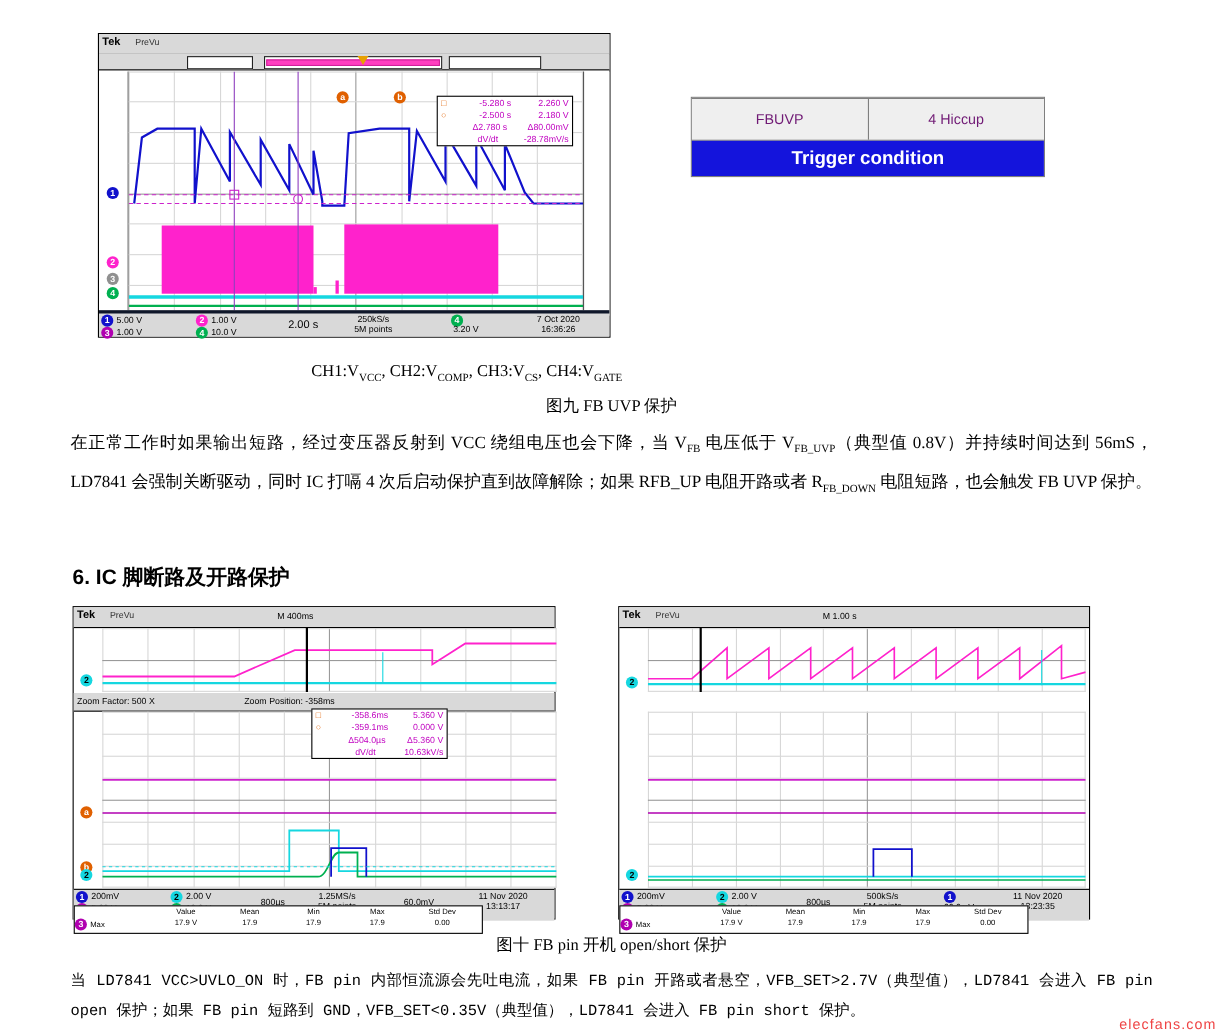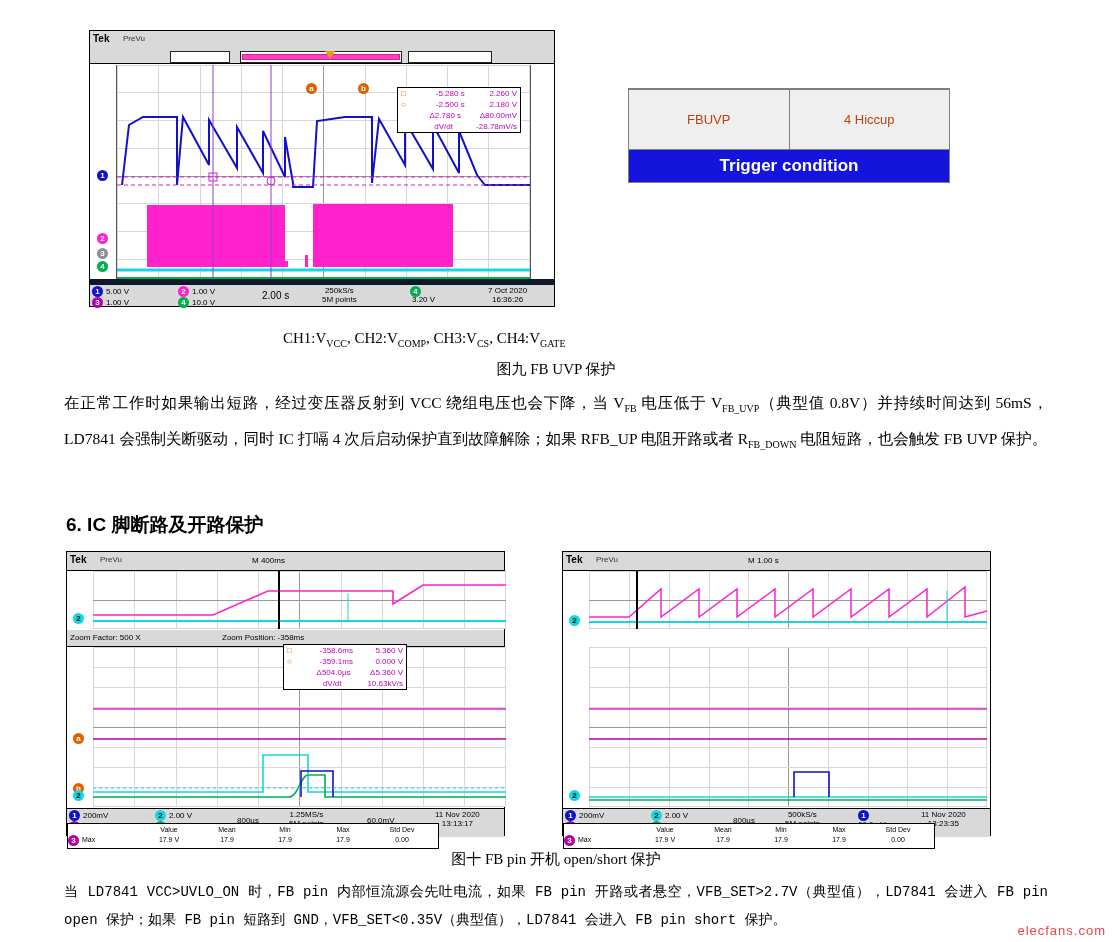--- a/index.html
+++ b/index.html
@@ -23,32 +23,32 @@
 
   
   #fig9{left:89px;top:30px;width:466px;height:277px;}
   #fig9 .topbar{position:absolute;left:0;top:18px;height:14px;width:100%;background:#d9d9d9;border-bottom:1px solid #000;}
   #fig9 .bracket{position:absolute;top:20px;height:10px;border:1px solid #222;background:#fff;}
   #fig9 .pinkbar{position:absolute;top:23px;height:4px;background:#ff3fc0;border:1px solid #d0219a;}
   #fig9 .tri{position:absolute;width:0;height:0;border-left:5px solid transparent;border-right:5px solid transparent;border-top:8px solid #e8a000;}
   #fig9 .plot{position:absolute;left:26px;top:34px;width:413px;height:222px;background:#fff;border-left:1px solid #555;border-right:1px solid #555;}
   #fig9 .railL{position:absolute;left:0;top:34px;width:26px;height:222px;background:#fff;}
   #fig9 .railR{position:absolute;right:0;top:34px;width:27px;height:222px;background:#fff;}
-  #fig9 .botbar{position:absolute;left:0;bottom:0;height:21px;width:100%;background:#d9d9d9;border-top:6px solid #0f172a;}
+  #fig9 .botbar{position:absolute;left:0;bottom:0;height:21px;width:100%;background:#d9d9d9;border-top:3px solid #0f172a;}
   .chtag{position:absolute;width:11px;height:11px;border-radius:50%;color:#fff;font-size:8px;font-family:"Liberation Sans",sans-serif;text-align:center;line-height:11px;font-weight:bold;}
   .readout{position:absolute;background:#fff;border:1px solid #000;font-family:"Liberation Sans",sans-serif;font-size:8px;color:#c000c0;}
   .readout .row{display:flex;justify-content:space-between;padding:0 3px;line-height:11px;white-space:nowrap;}
   .readout .mk{width:10px;}
   .chip{display:inline-block;width:11px;height:11px;border-radius:50%;color:#fff;text-align:center;line-height:11px;font-weight:bold;font-size:8px;margin-right:3px;vertical-align:middle;}
 
   
   #ptable{position:absolute;left:628px;top:88px;width:322px;border:1px solid #7f7f7f;box-sizing:border-box;font-family:"Liberation Sans",sans-serif;}
   #ptable .hdr{background:#1414dc;color:#fff;text-align:center;font-size:17px;font-weight:bold;padding:6px 0;}
   #ptable .r2{display:flex;background:#efefef;border-top:1px solid #7f7f7f;border-bottom:1px solid #7f7f7f;}
-  #ptable .r2 div{flex:1;text-align:center;font-size:13px;padding:22px 0;color:#c2410c;}
+  #ptable .r2 div{flex:1;text-align:center;font-size:13px;padding:11px 0;color:#701a75;}
   #ptable .r2 div:first-child{border-right:1px solid #7f7f7f;}
   #ptable .cond{background:#fff;text-align:center;font-size:12px;padding:8px 4px;line-height:17px;color:#000;}
   sub.small{font-size:8px;}
   .ch-legend{position:absolute;left:283px;top:330px;font-size:15px;font-family:"Liberation Serif",serif;}
   .ch-legend sub{font-size:10px;}
   .figcap{position:absolute;width:100%;text-align:center;font-size:15px;}
   .para{position:absolute;font-size:15.5px;line-height:30px;color:#000;text-align:justify;}
   .para sub{font-size:10px;}
   h2.sec{position:absolute;left:66px;top:512px;margin:0;font-size:19px;font-family:"Liberation Sans",sans-serif;font-weight:bold;color:#000;}
 

